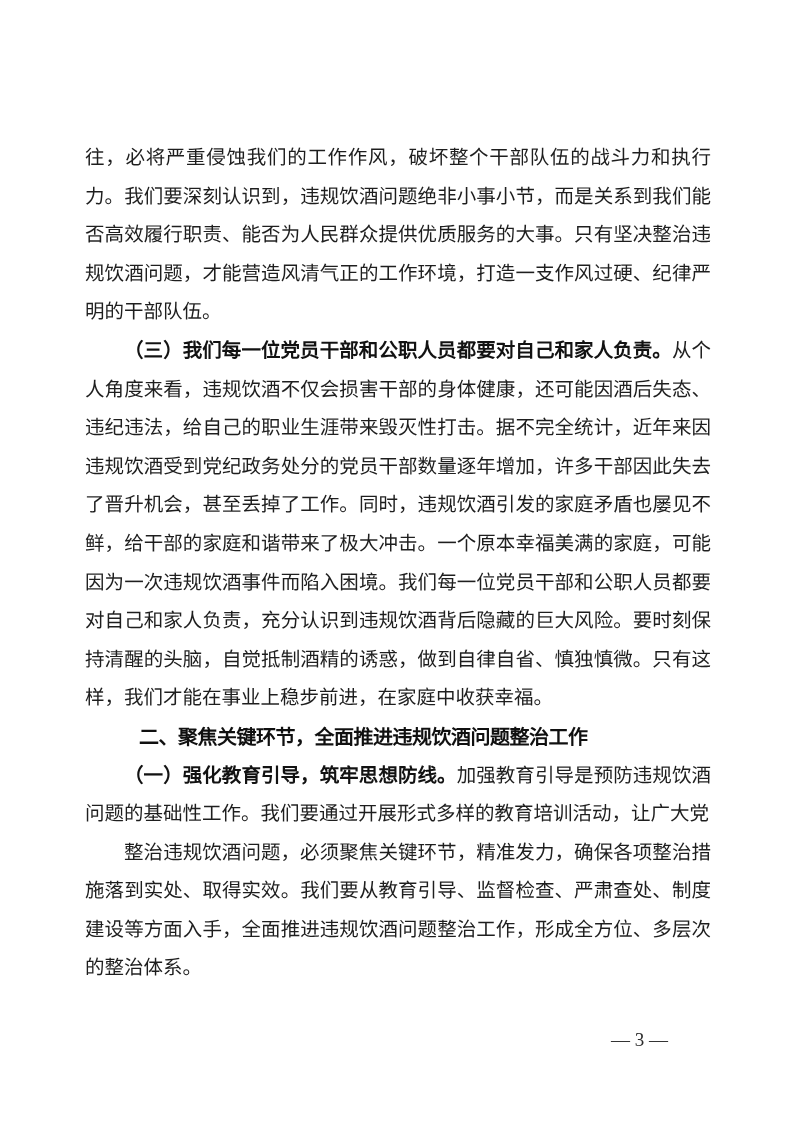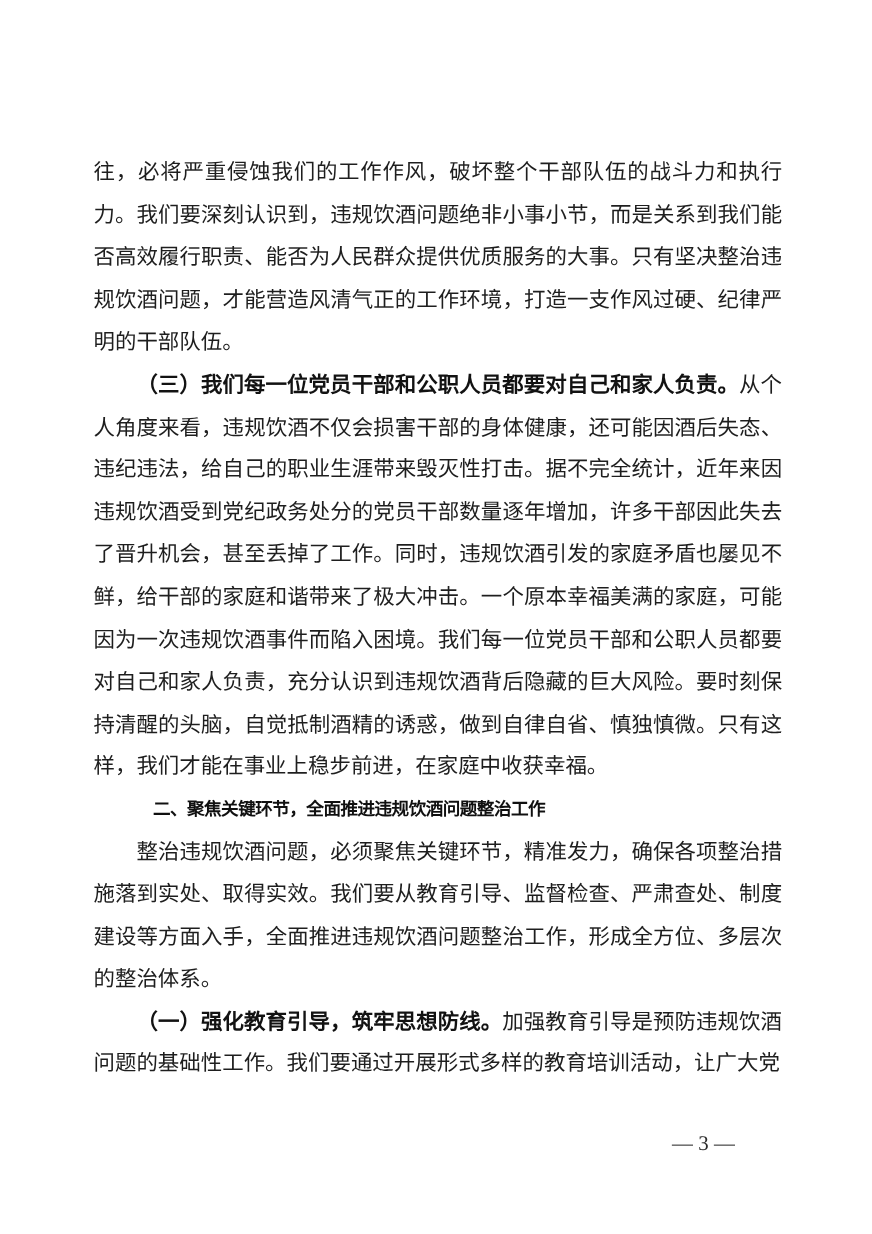--- a/index.html
+++ b/index.html
@@ -38,21 +38,21 @@
     text-indent: 0;
   }
   .lead {
     font-weight: bold;
     color: #121212;
   }
   .section-heading {
     margin: 0;
     font-family: "Liberation Sans", "DejaVu Sans", sans-serif;
     font-weight: bold;
-    font-size: 16px;
+    font-size: 20px;
     line-height: 38.6px;
     color: #101010;
     text-indent: 54px;
     letter-spacing: -0.5px;
     text-align: left;
   }
   .page-number {
     position: absolute;
     top: 1029px;
     right: 125px;
@@ -68,20 +68,20 @@
 
 <div class="page">
   <main class="doc-content">
 
     <p class="para continuation">往，必将严重侵蚀我们的工作作风，破坏整个干部队伍的战斗力和执行力。我们要深刻认识到，违规饮酒问题绝非小事小节，而是关系到我们能否高效履行职责、能否为人民群众提供优质服务的大事。只有坚决整治违规饮酒问题，才能营造风清气正的工作环境，打造一支作风过硬、纪律严明的干部队伍。</p>
 
     <p class="para"><span class="lead">（三）我们每一位党员干部和公职人员都要对自己和家人负责。</span><span>从个人角度来看，违规饮酒不仅会损害干部的身体健康，还可能因酒后失态、违纪违法，给自己的职业生涯带来毁灭性打击。据不完全统计，近年来因违规饮酒受到党纪政务处分的党员干部数量逐年增加，许多干部因此失去了晋升机会，甚至丢掉了工作。同时，违规饮酒引发的家庭矛盾也屡见不鲜，给干部的家庭和谐带来了极大冲击。一个原本幸福美满的家庭，可能因为一次违规饮酒事件而陷入困境。我们每一位党员干部和公职人员都要对自己和家人负责，充分认识到违规饮酒背后隐藏的巨大风险。要时刻保持清醒的头脑，自觉抵制酒精的诱惑，做到自律自省、慎独慎微。只有这样，我们才能在事业上稳步前进，在家庭中收获幸福。</span></p>
 
     <h2 class="section-heading">二、聚焦关键环节，全面推进违规饮酒问题整治工作</h2>
 
+    <p class="para"><span class="lead">（一）强化教育引导，筑牢思想防线。</span><span>加强教育引导是预防违规饮酒问题的基础性工作。我们要通过开展形式多样的教育培训活动，让广大党</span></p>
+
     <p class="para">整治违规饮酒问题，必须聚焦关键环节，精准发力，确保各项整治措施落到实处、取得实效。我们要从教育引导、监督检查、严肃查处、制度建设等方面入手，全面推进违规饮酒问题整治工作，形成全方位、多层次的整治体系。</p>
-
-    <p class="para"><span class="lead">（一）强化教育引导，筑牢思想防线。</span><span>加强教育引导是预防违规饮酒问题的基础性工作。我们要通过开展形式多样的教育培训活动，让广大党</span></p>
 
   </main>
 
   <div class="page-number">— 3 —</div>
 </div>
 
 </body></html>

